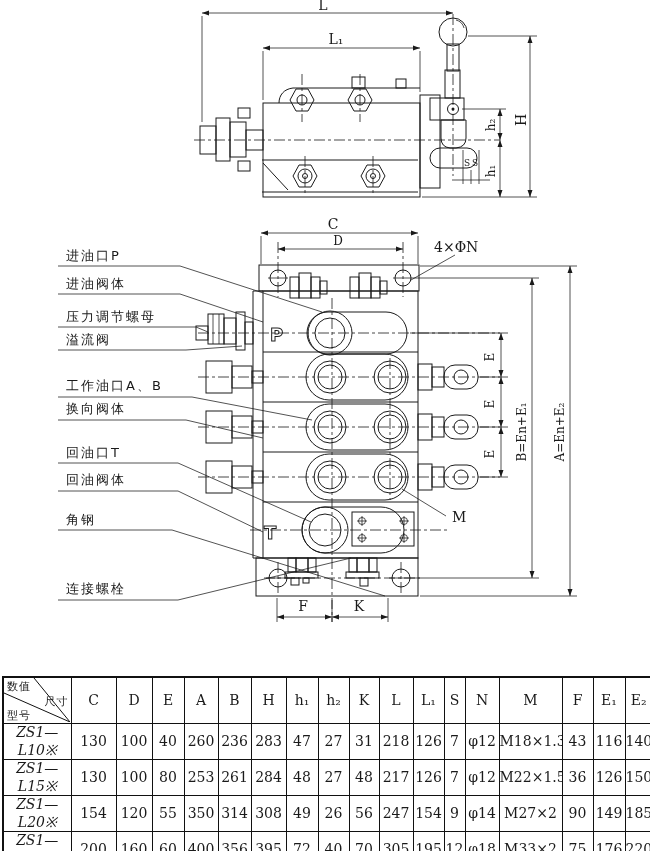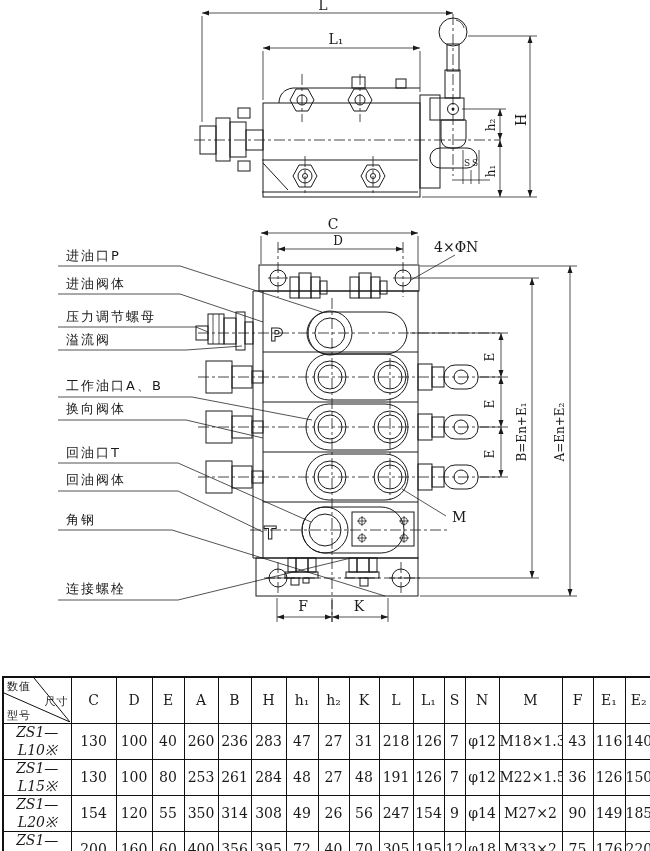--- a/index.html
+++ b/index.html
@@ -465,21 +465,21 @@
           <td class="model">ZS1—L15※</td>
           <td>130</td>
           <td>100</td>
           <td>80</td>
           <td>253</td>
           <td>261</td>
           <td>284</td>
           <td>48</td>
           <td>27</td>
           <td>48</td>
-          <td>191</td>
+          <td>217</td>
           <td>126</td>
           <td>7</td>
           <td>φ12</td>
           <td>M22×1.5</td>
           <td>36</td>
           <td>126</td>
           <td>150</td>
         </tr>
         <tr>
           <td class="model">ZS1—L20※</td>

